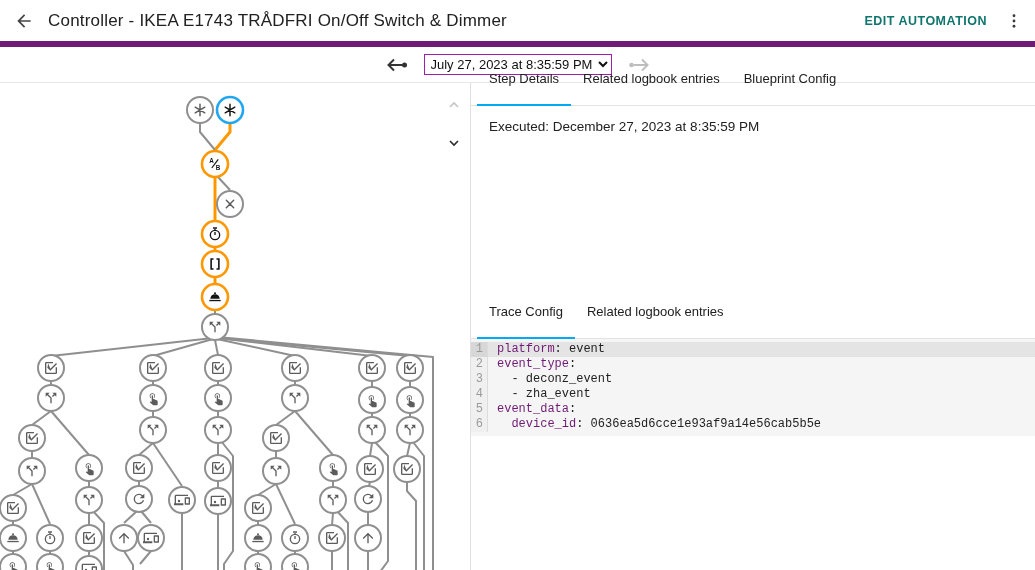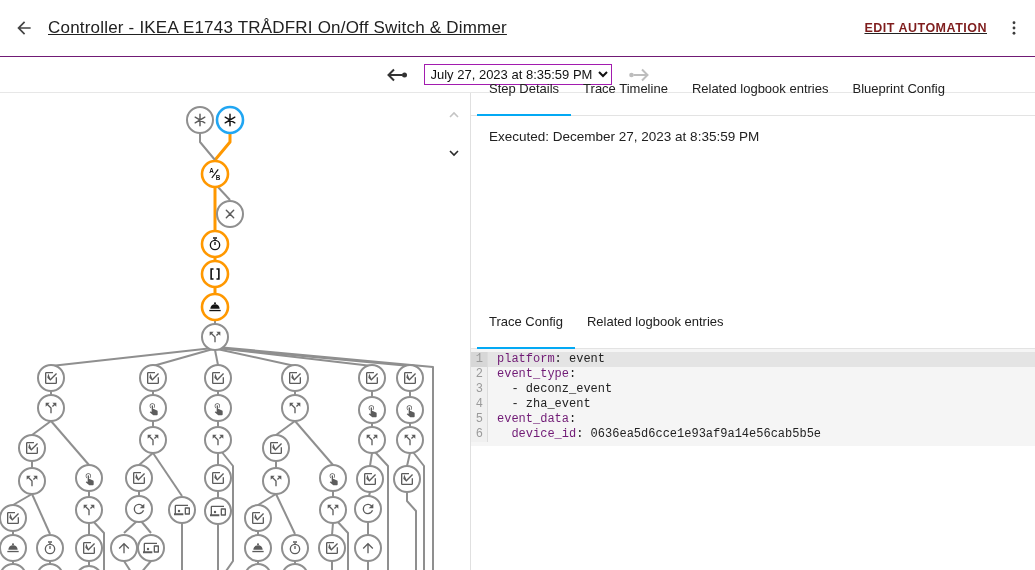--- a/index.html
+++ b/index.html
@@ -1,24 +1,24 @@
 <!DOCTYPE html>
 <html><head>
 <meta charset="utf-8">
 <style>
   * { box-sizing: border-box; margin: 0; padding: 0; }
   html,body { width:1035px; height:570px; overflow:hidden; background:#fff;
               font-family:"Liberation Sans", sans-serif; color:#212121; }
 
   
-  .app-header { height:57px; display:flex; align-items:center; border-bottom:1px solid #701a75; background:#fff;text-decoration:underline; }
+  .app-header { height:47px; display:flex; align-items:center; border-bottom:6px solid #701a75; background:#fff; }
   .back-btn { width:40px; height:40px; display:flex; align-items:center; justify-content:center; cursor:pointer; margin-left:4px; }
   .app-title { font-size:17px; margin-left:4px; letter-spacing:.2px; }
   .header-right { margin-left:auto; display:flex; align-items:center; }
-  .edit-automation { color:#7f1d1d; font-size:12.5px; font-weight:bold; letter-spacing:.5px; cursor:pointer; padding:6px 8px; }
+  .edit-automation { color:#0f766e; font-size:12.5px; font-weight:bold; letter-spacing:.5px; cursor:pointer; padding:6px 8px; }
   .kebab-btn { width:38px; height:38px; display:flex; align-items:center; justify-content:center; cursor:pointer; margin-right:2px; }
 
   
   .run-toolbar { height:36px; display:flex; align-items:center; justify-content:center; gap:14px; border-bottom:1px solid #e7e7e7; background:#fff; }
   .nav-arrow { width:26px; height:24px; display:flex; align-items:center; justify-content:center; cursor:pointer; }
   .run-select { font-size:13px; font-family:"Liberation Sans",sans-serif; padding:1px 2px; border:1px solid #a21caf; border-radius:0; background:#fff; color:#111; }
 
   
   .main { display:flex; height:493px; }
   .graph-panel { position:relative; width:471px; border-right:1px solid #e0e0e0; background:#fff; flex:none; }
@@ -440,21 +440,20 @@
       <svg class="chev" viewBox="0 0 24 24">
         <path d="M6 9l6 6 6-6" fill="none" stroke="#2b2b2b" stroke-width="2.4"></path>
       </svg>
     </div>
   </div>
 
   <div class="detail-panel">
 
     <div class="tabbar" id="detail-tabbar">
         <div class="tab active">Step Details</div>
-        <div class="tab">Trace Timeline</div>
         <div class="tab">Related logbook entries</div>
         <div class="tab">Blueprint Config</div>
       </div>
 
     <div class="step-details-body">
       <span>Executed: December 27, 2023 at 8:35:59 PM</span>
     </div>
 
     <div class="tabbar" id="config-tabbar">
         <div class="tab active">Trace Config</div>

